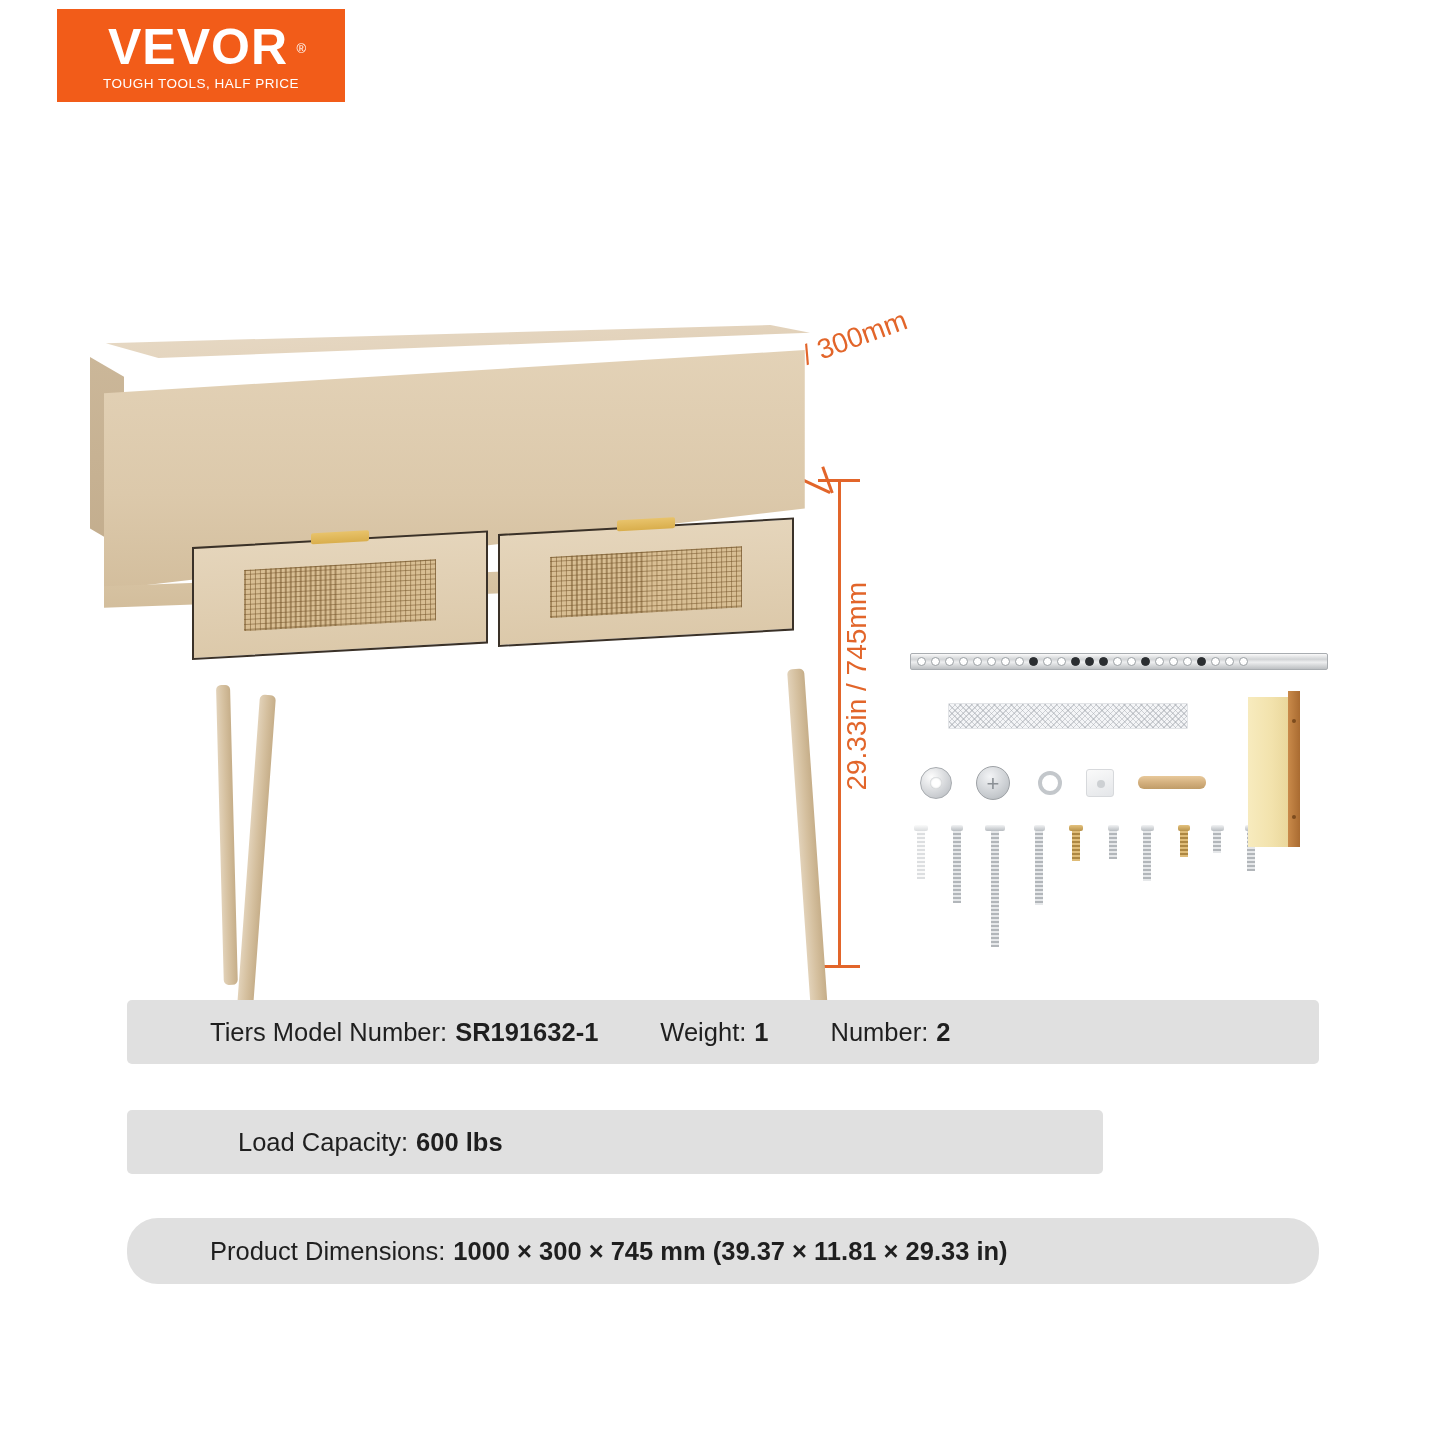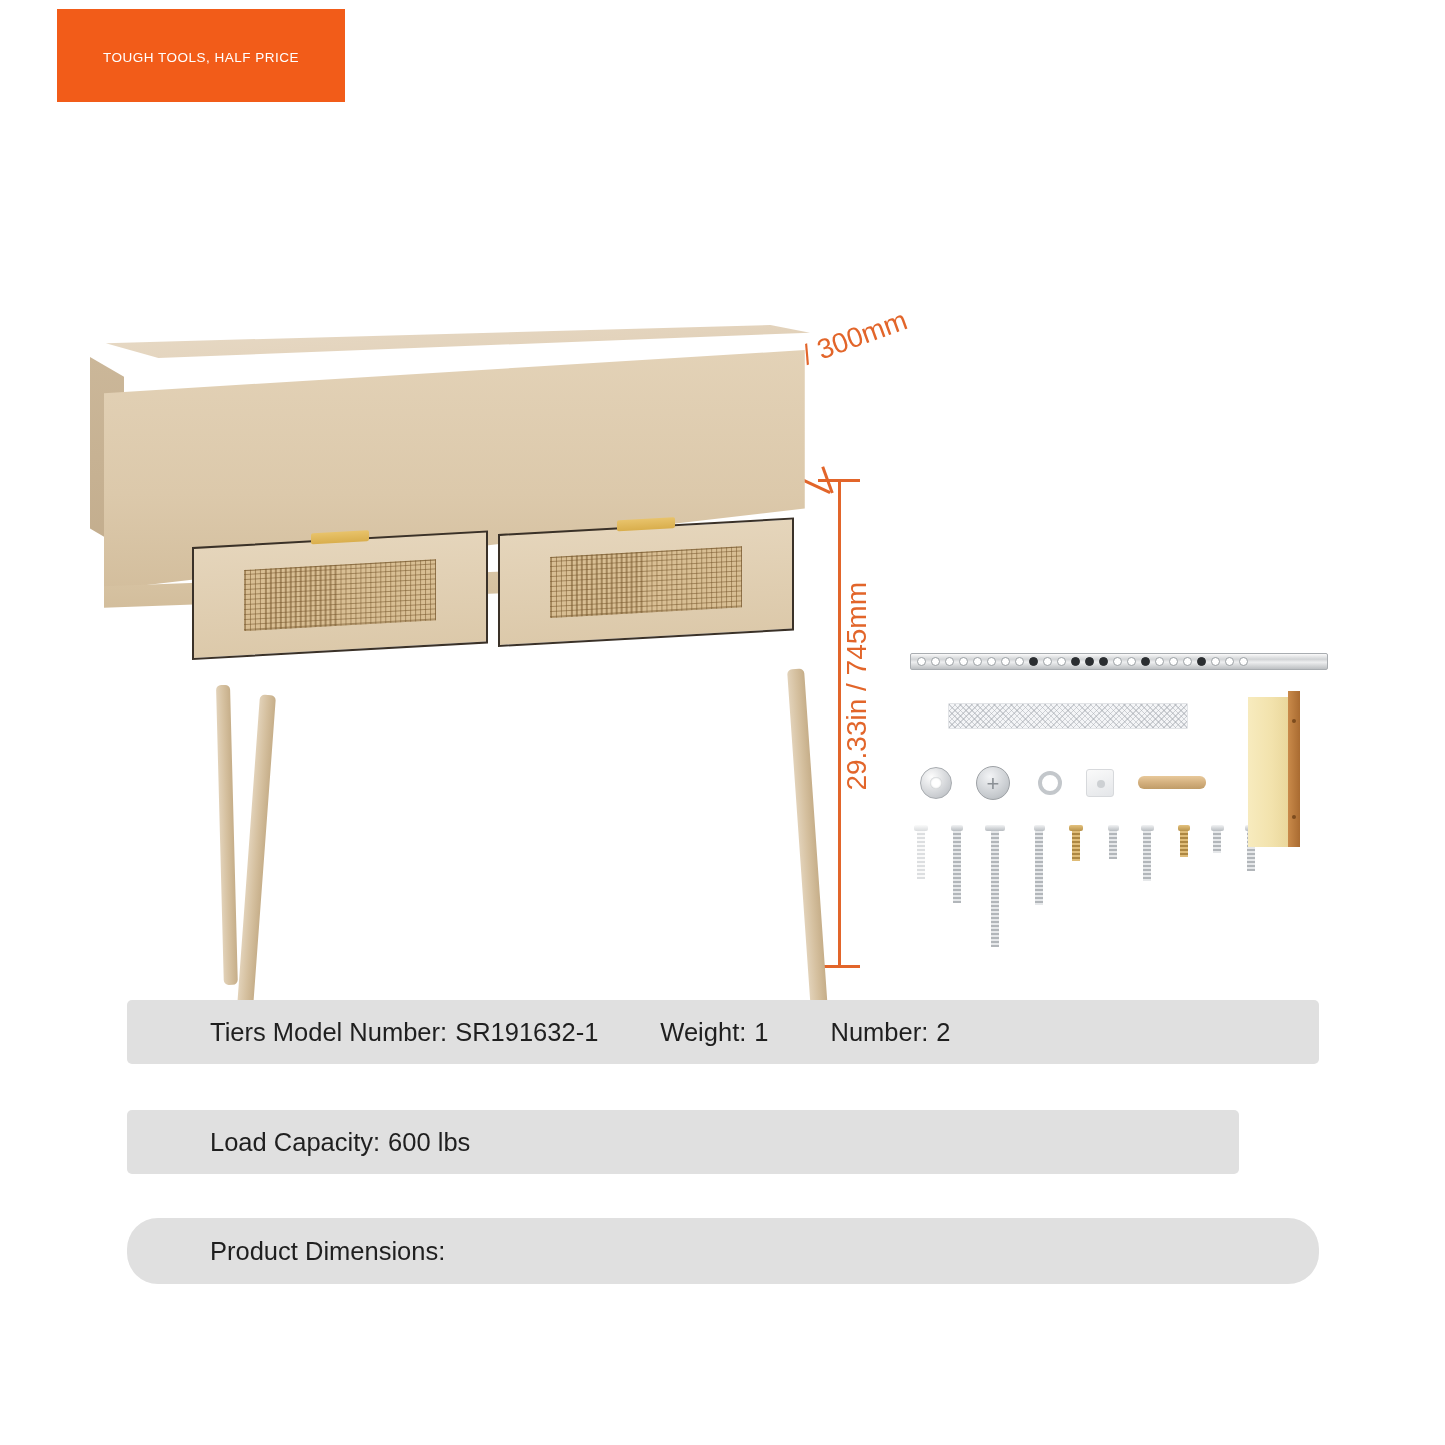--- a/index.html
+++ b/index.html
@@ -206,33 +206,37 @@
   .handle-edge::before{top:28px;}
   .handle-edge::after{bottom:28px;}
 
   
   .spec-bar{
     position:absolute;left:127px;background:#E0E0E0;border-radius:5px;
     display:flex;align-items:center;
     font-size:25.5px;color:#1f1f1f;
   }
   #spec-bar-1{top:1000px;width:1192px;height:64px;}
-  #spec-bar-2{top:1110px;width:1112px;height:64px;}
+  #spec-bar-2{top:1110px;width:948px;height:64px;padding-left:28px;}
   #spec-bar-3{top:1218px;width:1192px;height:66px;border-radius:31px;}
   .spec-pad{padding-left:83px;display:flex;align-items:baseline;gap:0;}
   .spec-item{display:flex;align-items:baseline;white-space:nowrap;}
   .spec-label{font-weight:normal;}
-  .spec-value{font-weight:normal;margin-left:8px;}
+  .spec-value{font-weight:bold;margin-left:8px;}
   .gap-lg{width:62px;}
   .gap-md{width:60px;}
 </style>
 </head>
 <body>
 
 <div class="logo">
+  <div class="logo-word">
+    <span>VEVOR</span>
+    <span class="logo-reg">®</span>
+  </div>
   <div class="logo-tag">TOUGH TOOLS, HALF PRICE</div>
 </div>
 
 <div class="stage">
 
   <div class="dimline" id="dim-w-line"></div>
   <div class="dimline" id="dim-w-cap-l"></div>
   <div class="dimline" id="dim-w-cap-r"></div>
   <div class="dim-label" id="dim-w-label">39.37in / 1000mm</div>
 
@@ -381,15 +385,16 @@
       <span class="spec-value">600 lbs</span>
     </span>
     <span class="gap-md"></span>
   </div>
 </div>
 
 <div class="spec-bar" id="spec-bar-3">
   <div class="spec-pad">
     <span class="spec-item">
       <span class="spec-label">Product Dimensions:</span>
+      <span class="spec-value">1000 × 300 × 745 mm (39.37 × 11.81 × 29.33 in)</span>
     </span>
   </div>
 </div>
 
 </body></html>

